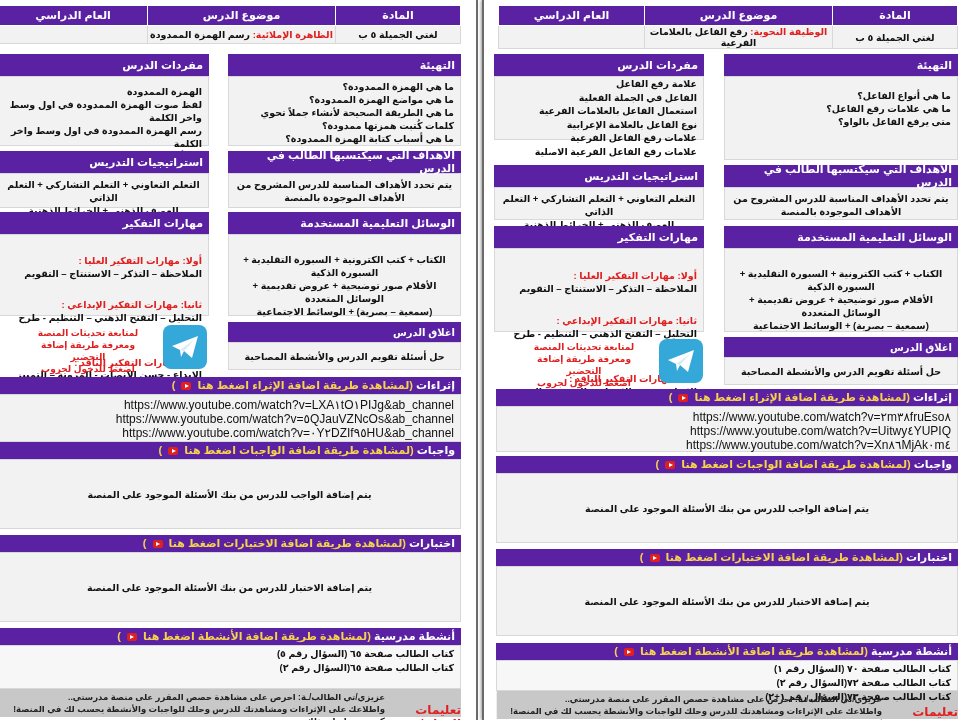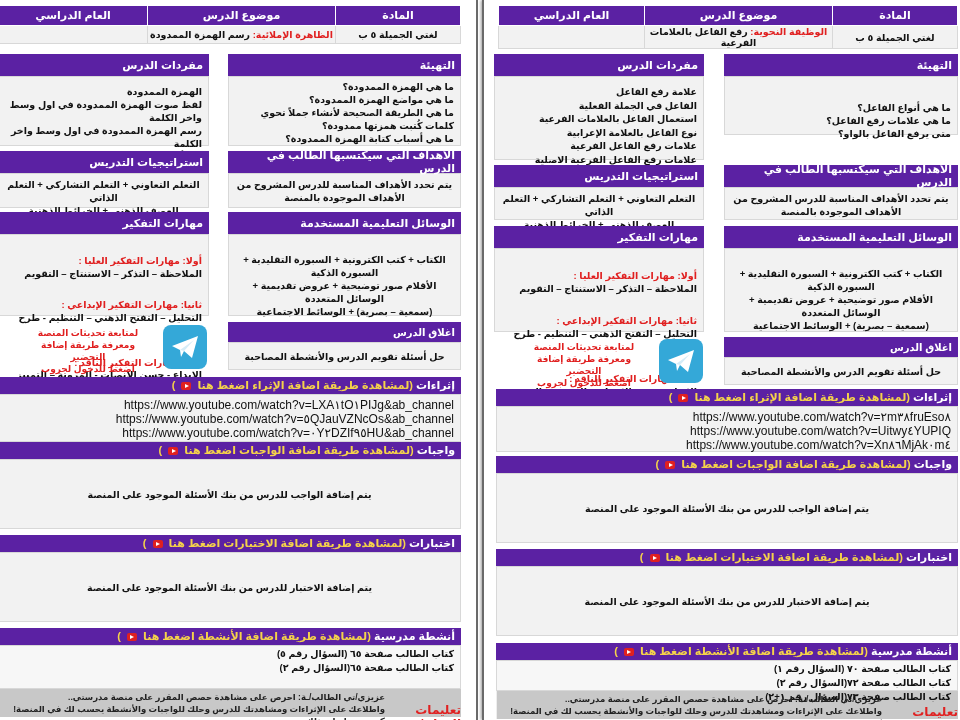--- a/index.html
+++ b/index.html
@@ -191,29 +191,29 @@
     <tr>
       <td>لغتي الجميلة ٥ ب</td>
       <td><span class="red">الوظيفة النحوية:</span><span> رفع الفاعل بالعلامات الفرعية</span></td>
       <td></td>
     </tr>
   </tbody>
     </table>
 
   <div class="abs" style="top:54px; right:2px; width:234px;">
     <div class="ph box-head">التهيئة</div>
-    <div class="pb box-body" style="height:59px; padding-top:24px;">
+    <div class="pb box-body" style="height:84px; padding-top:12px;">
       <div>ما هي أنواع الفاعل؟</div>
       <div>ما هي علامات رفع الفاعل؟</div>
       <div>متى يرفع الفاعل بالواو؟</div>
     </div>
   </div>
   <div class="abs" style="top:54px; right:256px; width:210px;">
     <div class="ph box-head">مفردات الدرس</div>
-    <div class="pb box-body" style="height:84px; padding-top:8px; line-height:13.5px;">
+    <div class="pb box-body" style="height:64px; padding-top:0; line-height:13.5px;">
       <div>علامة رفع الفاعل</div>
       <div>الفاعل في الجملة الفعلية</div>
       <div>استعمال الفاعل بالعلامات الفرعية</div>
       <div>نوع الفاعل بالعلامة الإعرابية</div>
       <div>علامات رفع الفاعل الفرعية</div>
       <div>علامات رفع الفاعل الفرعية الاصلية</div>
     </div>
   </div>
 
   <div class="abs" style="top:165px; right:2px; width:234px;">

